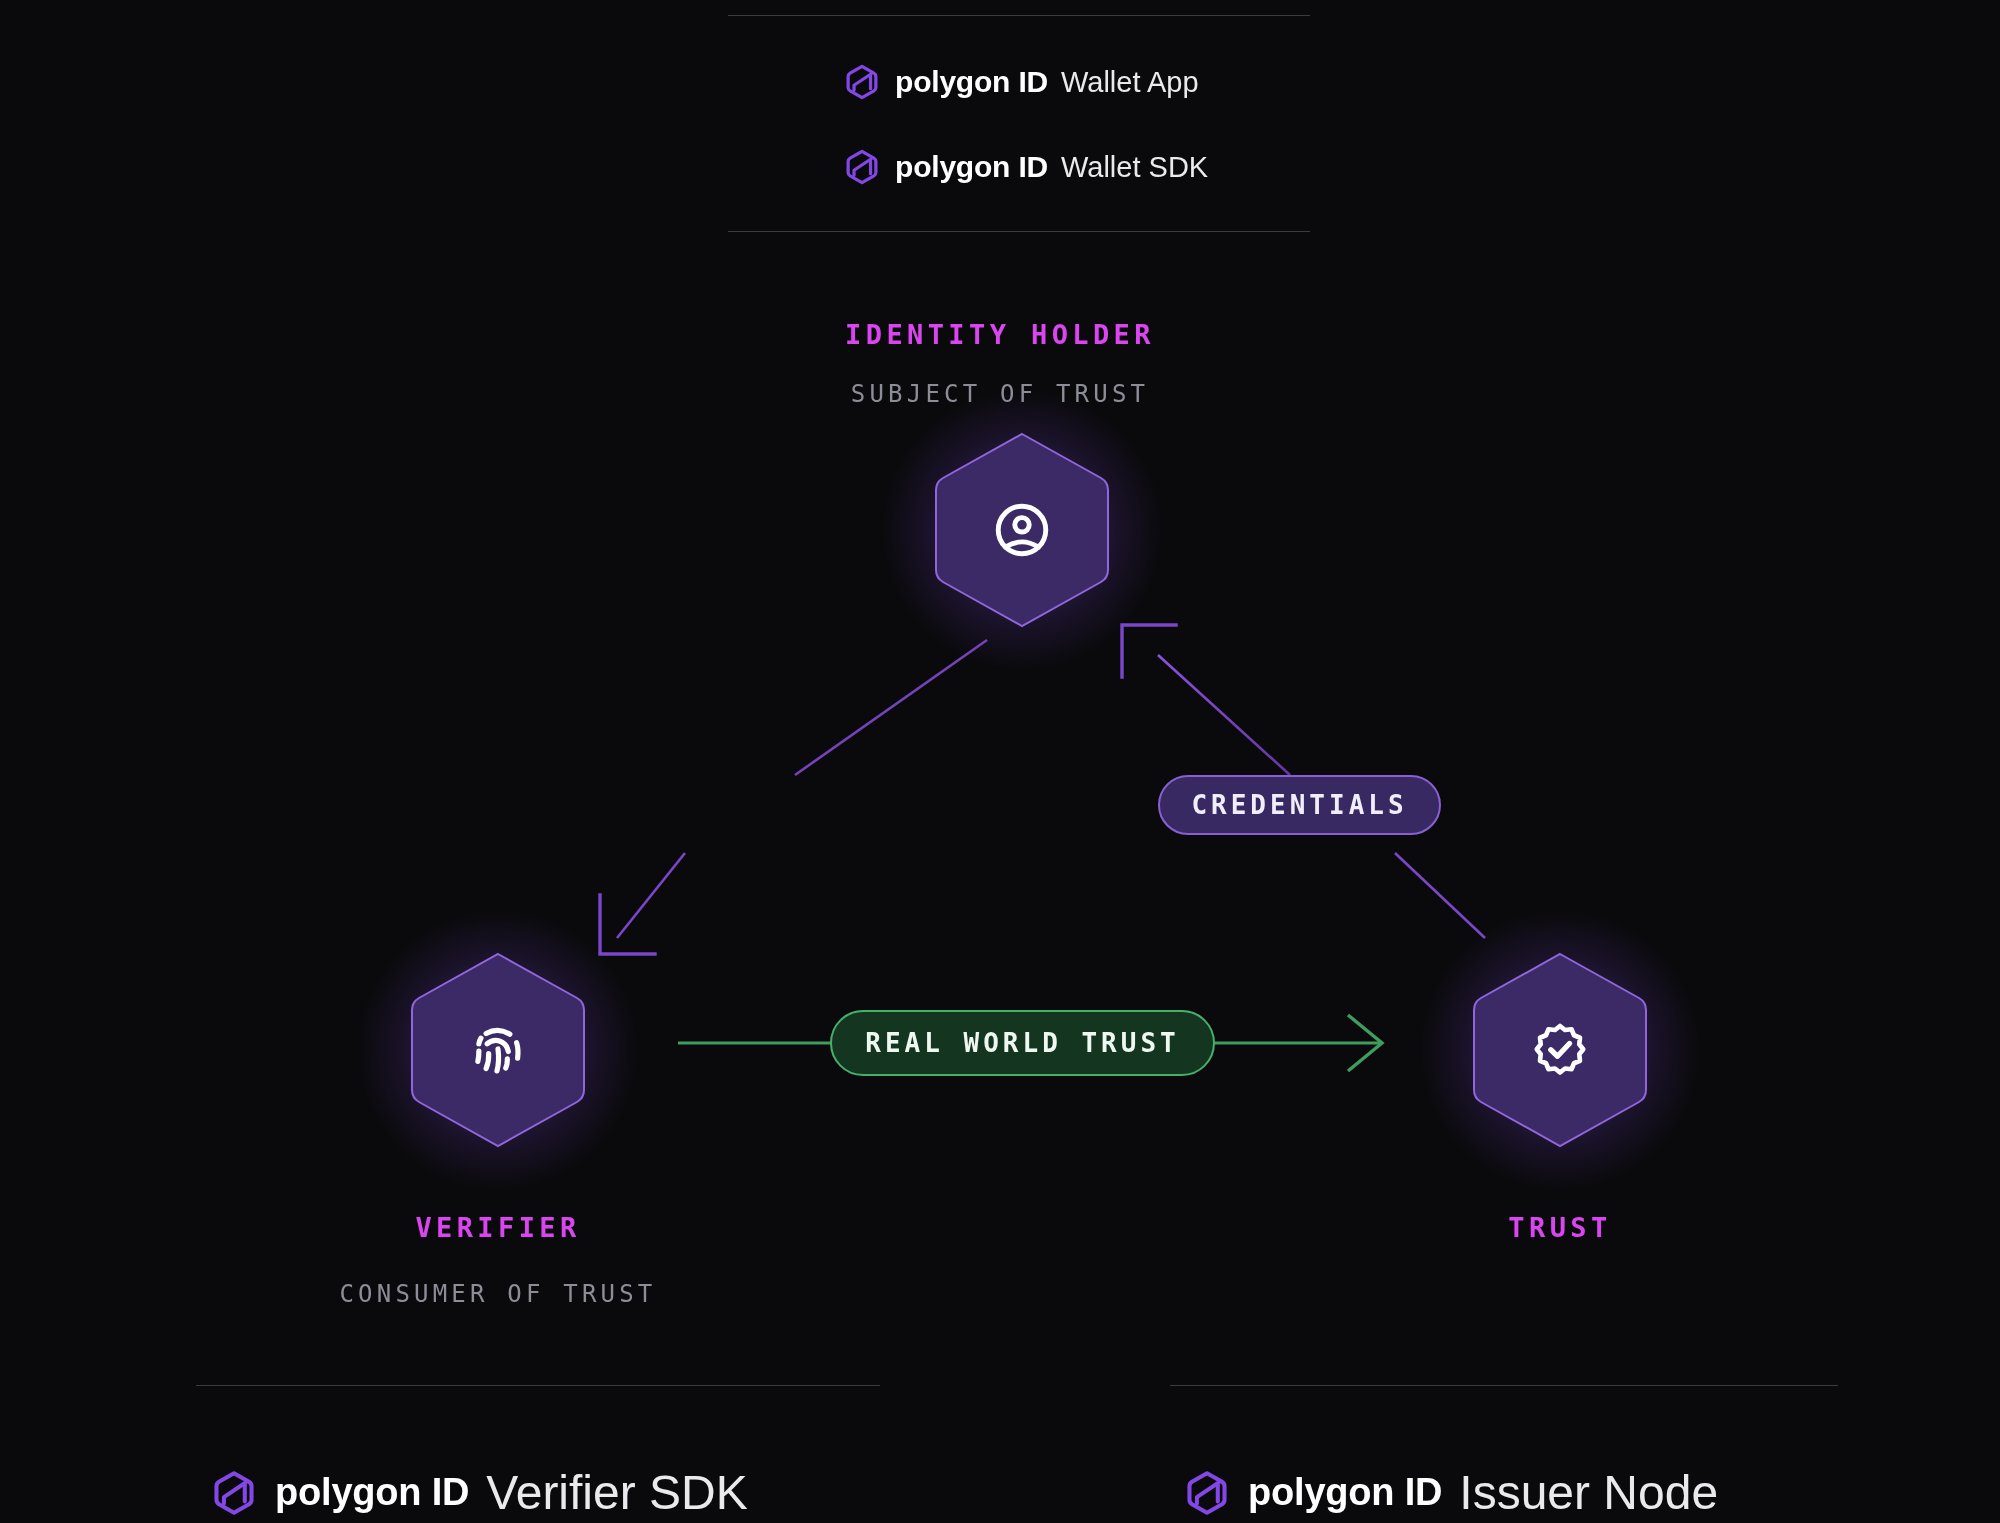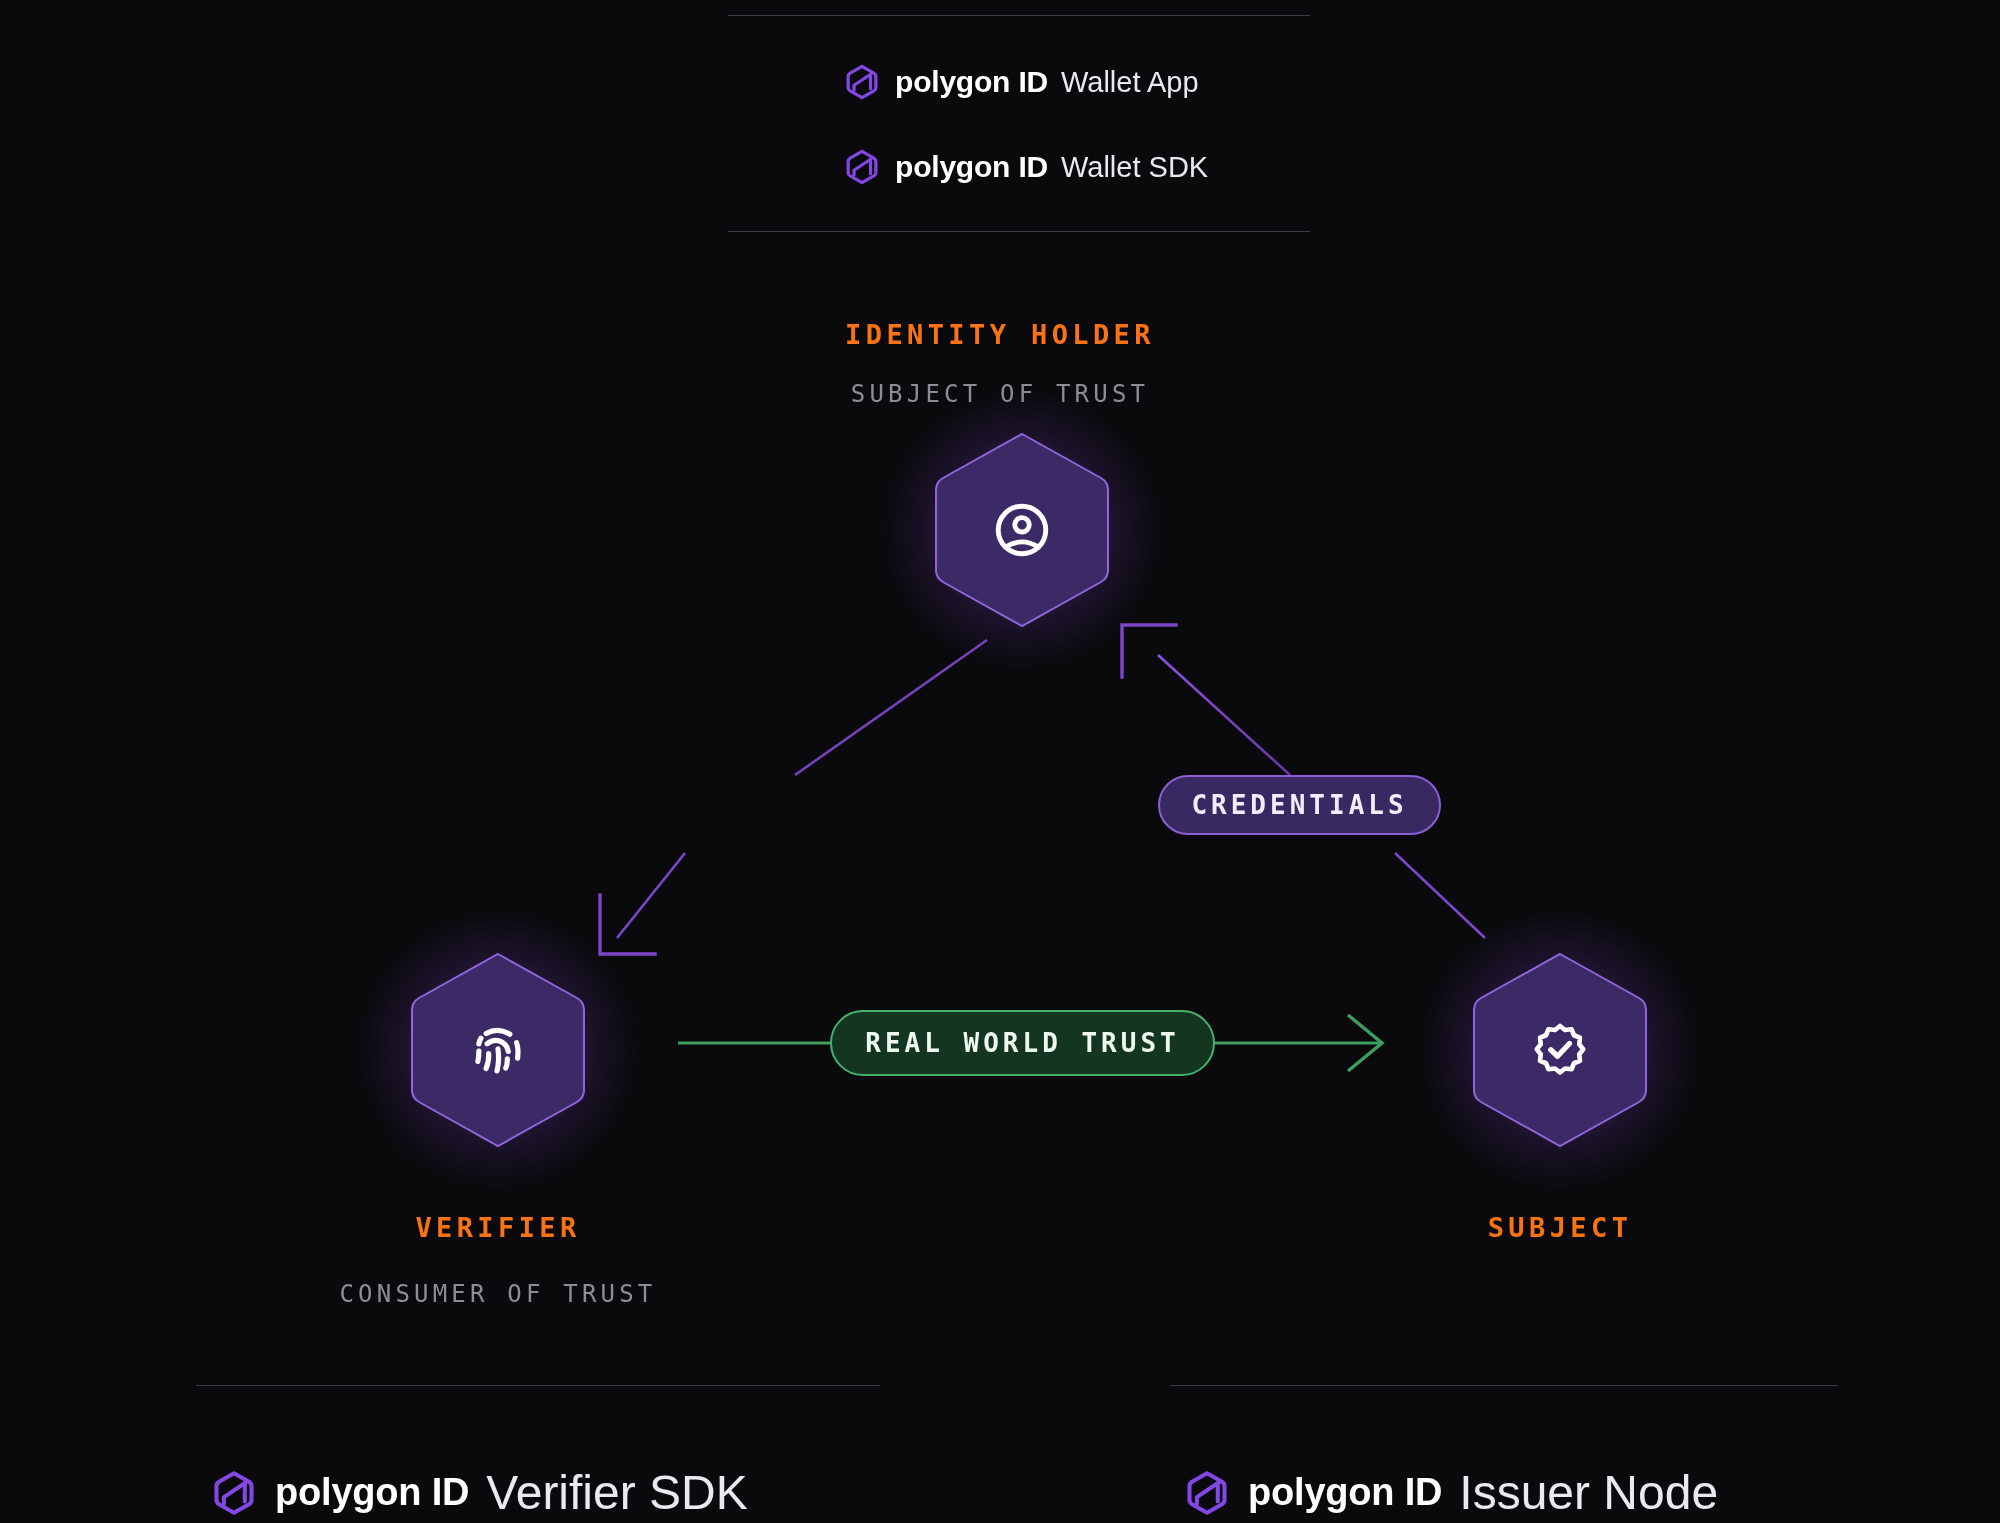--- a/index.html
+++ b/index.html
@@ -51,21 +51,21 @@
   .brand-top .brand-mark { margin-right: 14px; }
 
   .brand-bottom .brand-name { font-size: 38px; }
   .brand-bottom .brand-suffix { font-size: 48px; margin-left: 17px; }
   .brand-bottom .brand-mark { margin-right: 17px; }
 
   
   .node-title {
     position: absolute;
     text-align: center;
-    color: #f97316;
+    color: #d946ef;
     font-size: 27px;
     font-weight: bold;
     letter-spacing: 4.4px;
     font-family: "DejaVu Sans Mono", monospace;
     white-space: nowrap;
   }
   .node-sub {
     position: absolute;
     text-align: center;
     color: #8d8d98;
@@ -246,21 +246,21 @@
     <span>CREDENTIALS</span>
   </div>
 
   <div class="pill pill-green" style="left:830px; top:1010px; width:385px; height:66px;">
     <span>REAL WORLD TRUST</span>
   </div>
 
   <div class="node-title" style="left:198px; top:1212px; width:600px;">VERIFIER</div>
   <div class="node-sub" style="left:198px; top:1280px; width:600px;">CONSUMER OF TRUST</div>
 
-  <div class="node-title" style="left:1260px; top:1212px; width:600px;">SUBJECT</div>
+  <div class="node-title" style="left:1260px; top:1212px; width:600px;">TRUST</div>
 
   <div class="divider" style="left:196px; top:1385px; width:684px;"></div>
   <div class="divider" style="left:1170px; top:1385px; width:668px;"></div>
 
   <div class="brand-row brand-bottom" style="left:210px; top:1465px;">
     <svg class="brand-mark" width="48" height="48" viewBox="0 0 40 40">
       <g fill="none" stroke="#8247e5" stroke-width="3.4" stroke-linecap="round" stroke-linejoin="round">
         <path d="M20 3.6 L32.5 10.6 Q34.6 11.9 34.6 14.3 L34.6 25.7 Q34.6 28.1 32.5 29.4 L20 36.4 L7.5 29.4 Q5.4 28.1 5.4 25.7 L5.4 14.3 Q5.4 11.9 7.5 10.6 Z"></path>
         <path d="M29.8 11.3 L11.6 23.4 L11.6 28.8"></path>
         <path d="M29.0 13.6 L29.0 27.0"></path>

